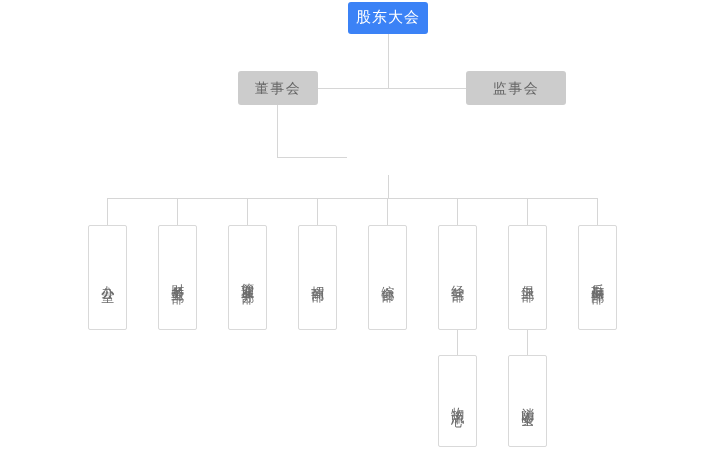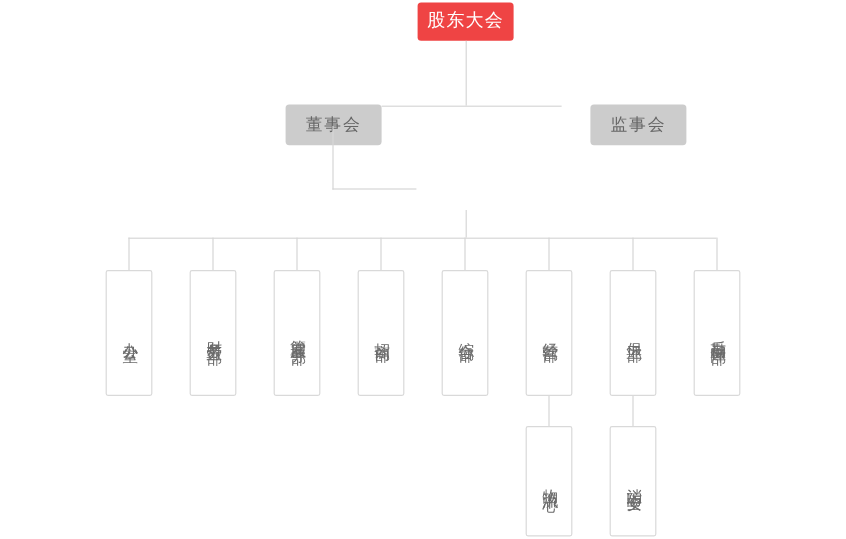--- a/index.html
+++ b/index.html
@@ -34,36 +34,35 @@
     box-sizing: border-box;
     display: flex;
     align-items: center;
     justify-content: center;
     text-align: center;
     line-height: 1.18;
   }
 
   
   .node.accent {
-    background: #ef4444;
+    background: #3b82f6;
     color: #ffffff;
     border-radius: 3px;
     font-size: 15px;
     letter-spacing: 1px;
     font-weight: normal;
   }
 
   
   .node.filled {
     background: #cccccc;
     color: #666666;
     border-radius: 3px;
     font-size: 14px;
     letter-spacing: 1.5px;
-    margin-top: 16px;
   }
 
   
   .node.outlined {
     background: #ffffff;
     border: 1px solid #d9d9d9;
     border-radius: 2px;
     color: #6b6b6b;
     font-size: 13px;
   }
@@ -85,21 +84,21 @@
   </div>
 
   <div class="line v" style="left:388px; top:34px; height:54px;"></div>
 
   <div class="line h" style="left:318px; top:88px; width:150px;"></div>
 
   <div class="node filled" style="left:238px; top:71px; width:80px; height:34px;">
     <span>董事会</span>
   </div>
 
-  <div class="node filled" style="left:492px; top:71px; width:80px; height:34px;">
+  <div class="node filled" style="left:466px; top:71px; width:100px; height:34px;">
     <span>监事会</span>
   </div>
 
   <div class="line v" style="left:277px; top:105px; height:53px;"></div>
   <div class="line h" style="left:277px; top:157px; width:70px;"></div>
 
 
   <div class="line v" style="left:388px; top:175px; height:23px;"></div>
 
   <div class="line h" style="left:107px; top:198px; width:490px;"></div>

